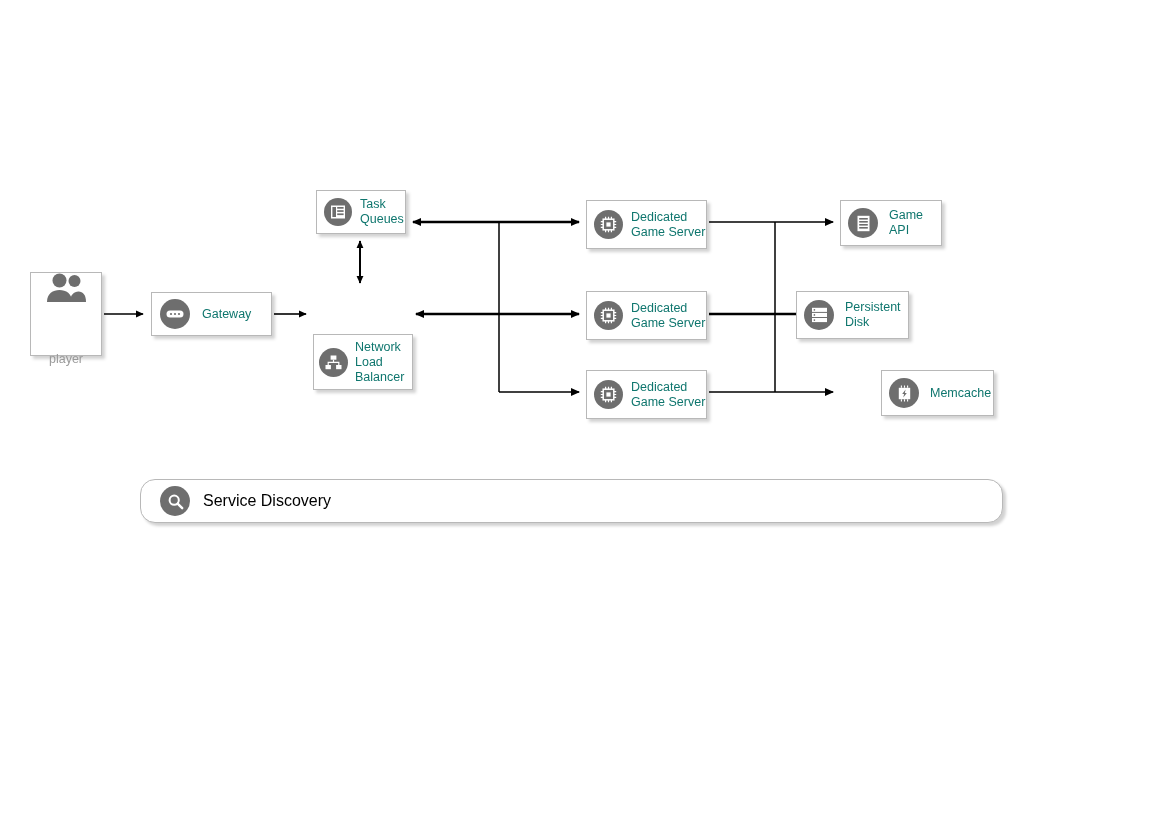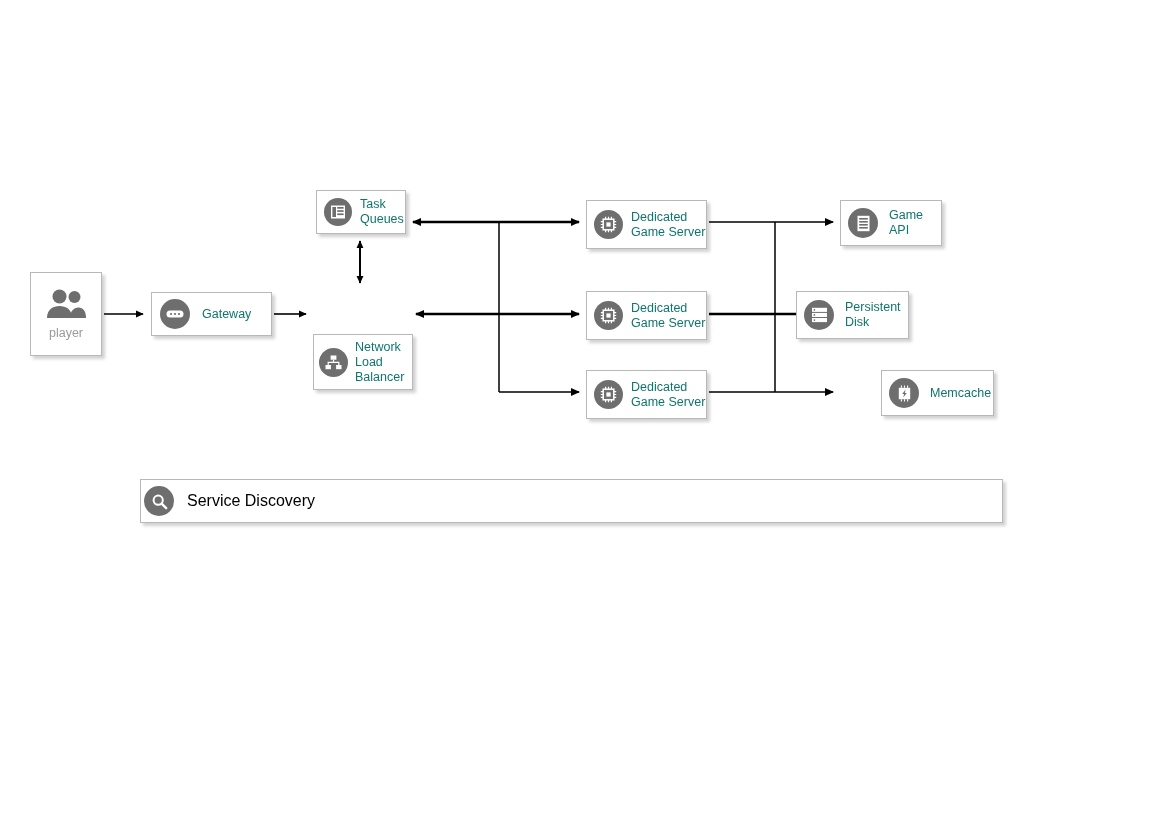--- a/index.html
+++ b/index.html
@@ -8,21 +8,21 @@
   #canvas{position:absolute;left:0;top:0;width:1169px;height:826px;}
   .node{position:absolute;background:#ffffff;border:1px solid #b8b8b8;
         box-sizing:border-box;box-shadow:3px 3px 3px rgba(0,0,0,0.18);
         display:flex;align-items:center;}
   .node .ico{flex:0 0 auto;display:flex;align-items:center;justify-content:center;}
   .node .lbl{font-size:12.5px;line-height:15px;color:#0f766e;
              white-space:pre-line;}
   .circ{background:#6e6e6e;border-radius:50%;display:flex;
         align-items:center;justify-content:center;}
   
-  #player-node{flex-direction:column;justify-content:center;}
+  #player-node{flex-direction:column;gap:42px;}
   #player-node .plbl{font-size:12.5px;color:#9a9a9a;margin-top:7px;}
   #svc-bar{position:absolute;background:#ffffff;border:1px solid #b8b8b8;
            box-sizing:border-box;box-shadow:3px 3px 3px rgba(0,0,0,0.18);
            display:flex;align-items:center;}
   svg.edges{position:absolute;left:0;top:0;width:1169px;height:826px;
             pointer-events:none;}
 </style>
 </head>
 <body>
 
@@ -216,21 +216,21 @@
       <svg width="17" height="17" viewBox="0 0 17 17">
         <rect x="2.8" y="2.8" width="11.4" height="11.4" fill="#fff"></rect>
         <path d="M9.6,4.6 L6.2,9.1 L8.1,9.1 L7.3,12.6 L10.8,8 L8.8,8 z" fill="#6e6e6e"></path>
         <path d="M5.4,0.6 L5.4,2.8 M8.5,0.6 L8.5,2.8 M11.6,0.6 L11.6,2.8
                  M5.4,14.2 L5.4,16.4 M8.5,14.2 L8.5,16.4 M11.6,14.2 L11.6,16.4" stroke="#fff" stroke-width="1.1"></path>
       </svg>
     </span>
     <span class="lbl" style="margin-left:11px;">Memcache</span>
   </div>
 
-  <div id="svc-bar" style="left:140px;top:479px;width:863px;height:44px;padding-left:3px;">
+  <div id="svc-bar" style="left:140px;top:479px;width:863px;height:44px;padding-left:19px;border-radius:15px;">
     <span class="ico circ" style="width:30px;height:30px;">
       <svg width="17" height="17" viewBox="0 0 17 17">
         <circle cx="7.2" cy="7.2" r="4.6" fill="none" stroke="#fff" stroke-width="2"></circle>
         <path d="M10.6,10.6 L15.2,15.2" stroke="#fff" stroke-width="2.4" stroke-linecap="round"></path>
       </svg>
     </span>
     <span class="lbl" style="margin-left:13px;">Service Discovery</span>
   </div>
 
 </div>

